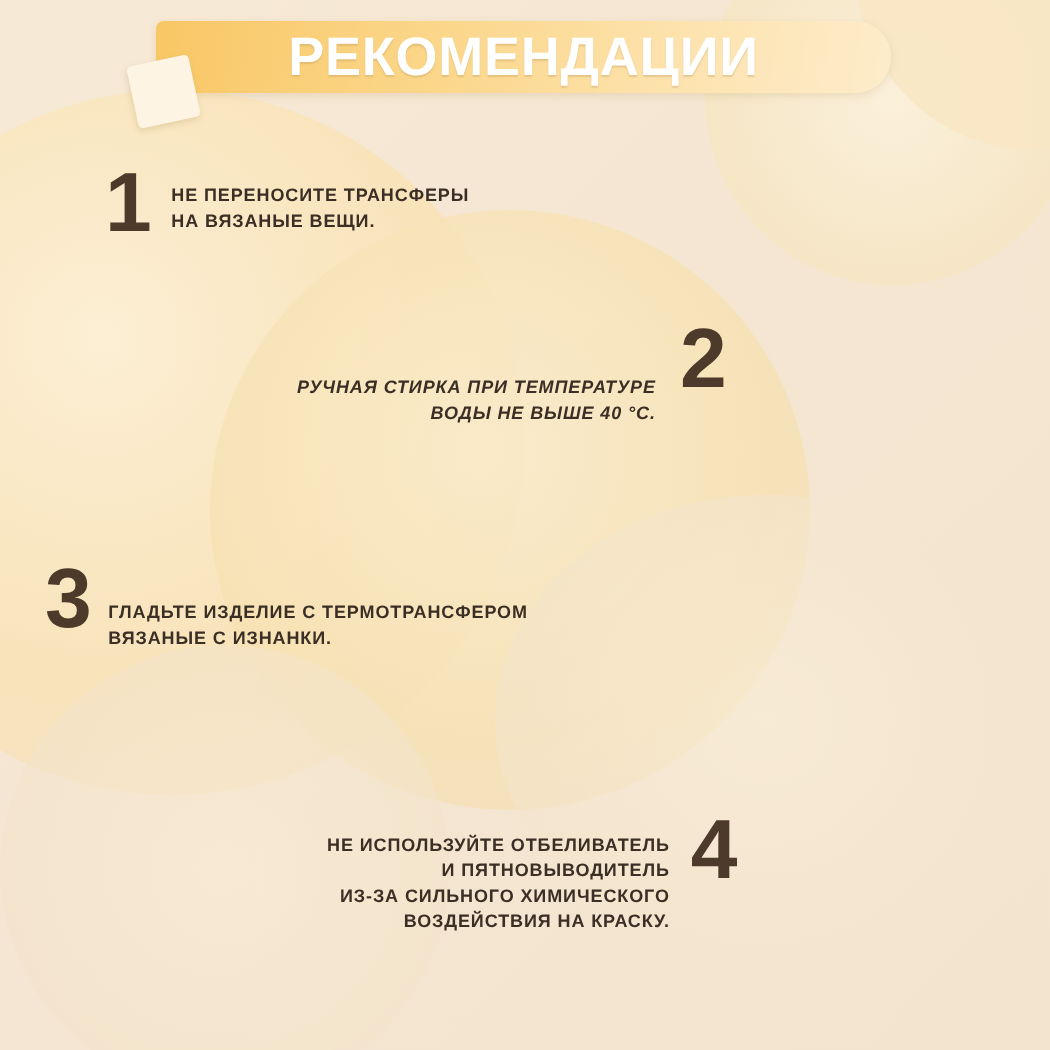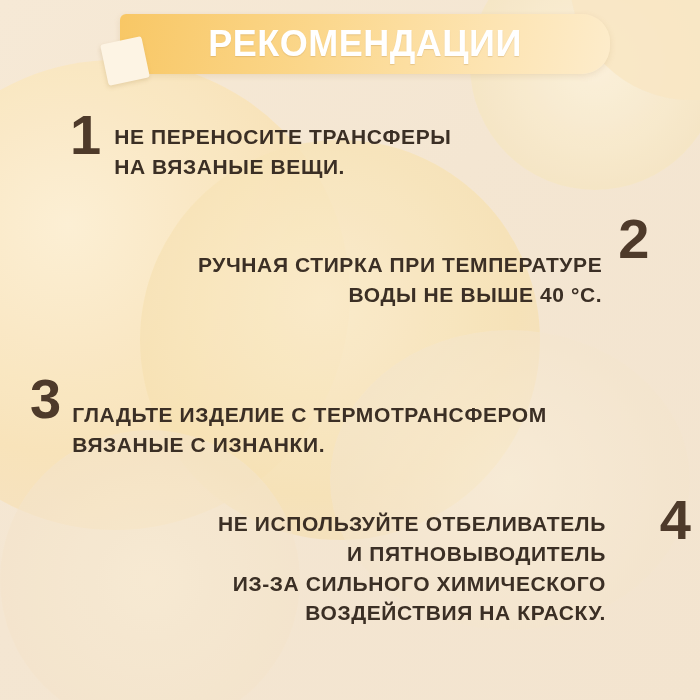--- a/index.html
+++ b/index.html
@@ -62,24 +62,24 @@
     right: -30px; top: -40px;
     width: 160px; height: 140px;
     background: #f8e7c4;
     border-radius: 0 0 0 120px;
     opacity: 0.9;
   }
 
   
   .header {
     position: absolute;
-    left: 120px;
+    left: 104px;
     top: 14px;
     width: 490px;
-    height: 60px;
+    height: 48px;
     z-index: 5;
   }
   .header-ribbon {
     position: absolute;
     inset: 0;
     background: linear-gradient(100deg, #f8c765 0%, #fbd78c 40%, #fde4b2 75%, #fdeccb 100%);
     border-radius: 6px 28px 28px 6px;
     box-shadow: 0 2px 6px rgba(180,140,80,0.18);
   }
   .header-fold {
@@ -115,45 +115,45 @@
     z-index: 4;
   }
   .tip-num {
     font-size: 56px;
     font-weight: bold;
     color: #4e3a2a;
     line-height: 0.95;
     letter-spacing: -1px;
   }
   .tip-text {
-    font-size: 21px;
+    font-size: 12px;
     font-weight: bold;
     color: #3b2f25;
     line-height: 1.42;
     letter-spacing: 0.6px;
     white-space: pre-line;
   }
 
   
   .tip-1 { left: 70px; top: 108px; }
   .tip-1 .tip-num { margin-right: 14px; }
   .tip-1 .tip-text { margin-top: 14px; text-align: left; }
 
   
   .tip-2 { left: 198px; top: 212px; }
-  .tip-2 .tip-text { margin-top: 38px; text-align: right; }
+  .tip-2 .tip-text { margin-top: 38px; text-align: right; font-style: italic; }
   .tip-2 .tip-num { margin-left: 16px; }
 
   
   .tip-3 { left: 30px; top: 372px; }
   .tip-3 .tip-num { margin-right: 12px; }
   .tip-3 .tip-text { margin-top: 28px; text-align: left; }
 
   
-  .tip-4 { left: 218px; top: 493px; gap: 40px; }
+  .tip-4 { left: 218px; top: 539px; }
   .tip-4 .tip-text { margin-top: 16px; text-align: right; }
   .tip-4 .tip-num { margin-left: 14px; }
 </style>
 </head>
 <body>
 
 <div class="bg">
   <div class="blob blob-1"></div>
   <div class="blob blob-2"></div>
   <div class="blob blob-3"></div>

